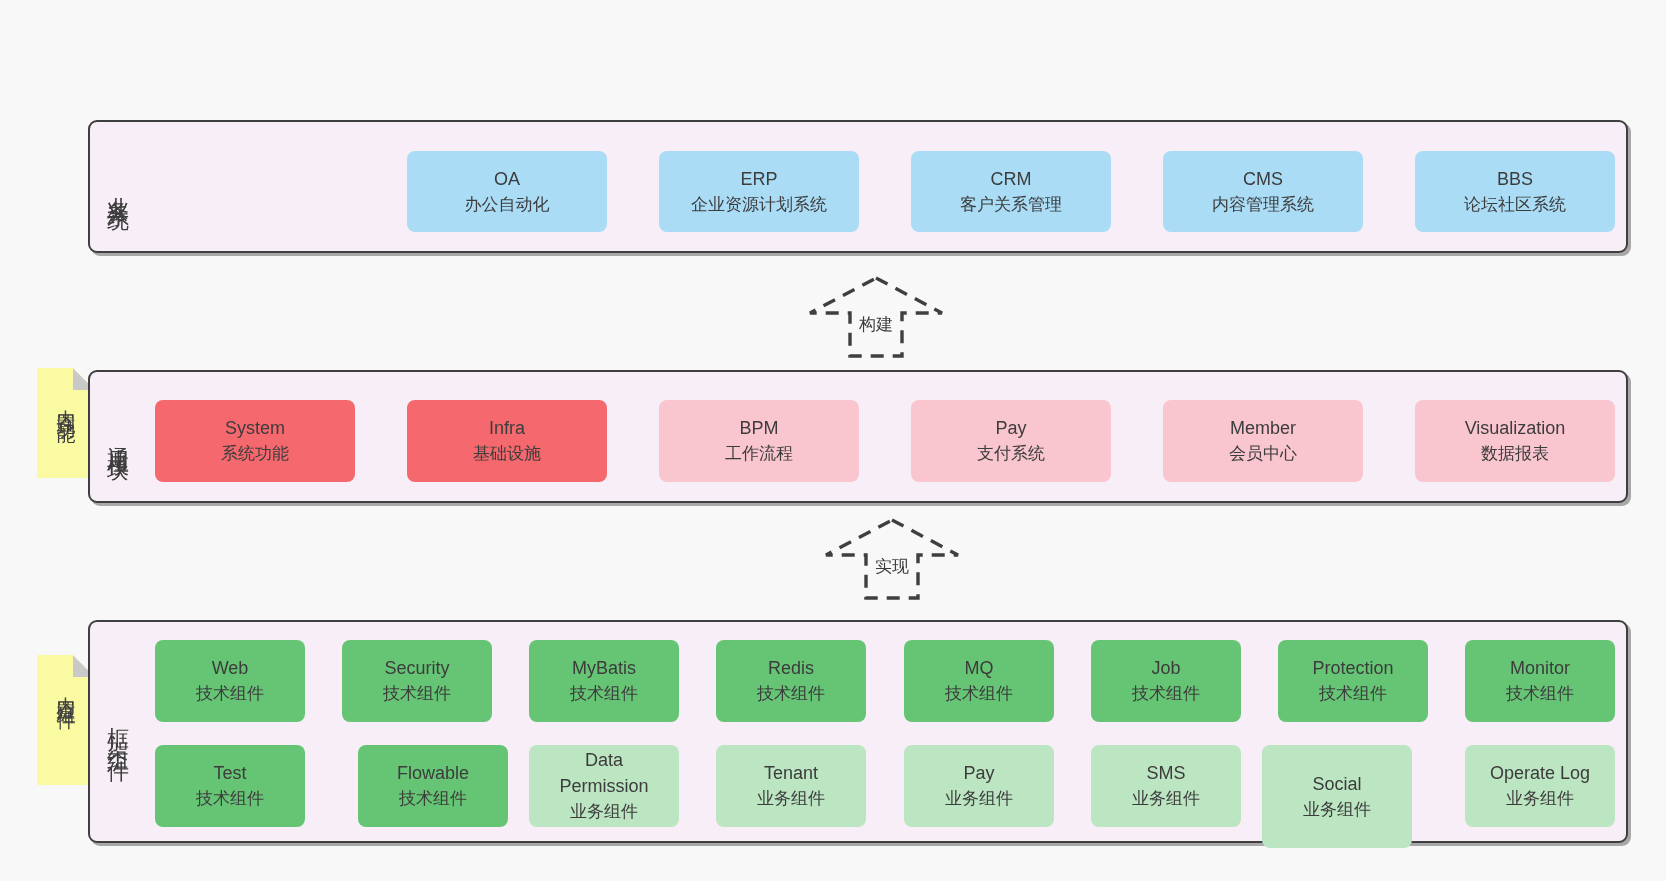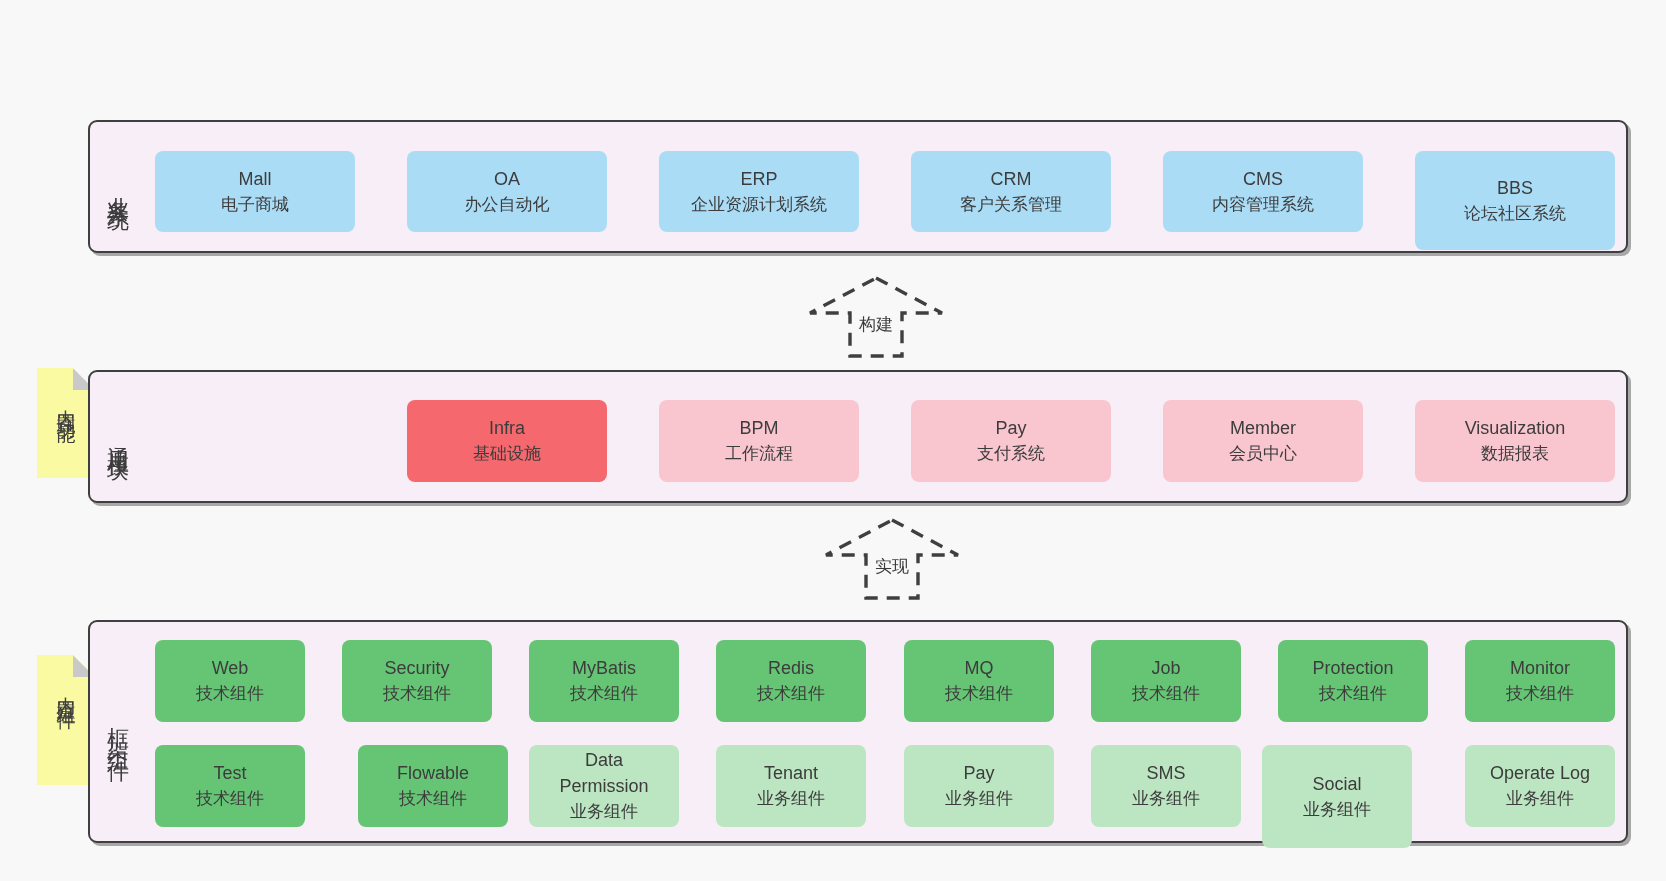--- a/index.html
+++ b/index.html
@@ -116,60 +116,60 @@
     font-family: "Liberation Sans", "DejaVu Sans", sans-serif;
   }
 </style>
 </head>
 <body>
 
 <section class="layer" style="top:120px;height:133px">
   <div class="layer-label-wrap">
     <span class="layer-label-text ls-sm">业务系统</span>
   </div>
-  <div class="box v-blue" style="left:65px;top:29px;width:200px;height:81px">
-    <div class="box-name">Mall</div>
-    <div class="box-desc">电子商城</div>
-  </div>
   <div class="box v-blue" style="left:317px;top:29px;width:200px;height:81px">
     <div class="box-name">OA</div>
     <div class="box-desc">办公自动化</div>
   </div>
   <div class="box v-blue" style="left:569px;top:29px;width:200px;height:81px">
     <div class="box-name">ERP</div>
     <div class="box-desc">企业资源计划系统</div>
   </div>
   <div class="box v-blue" style="left:821px;top:29px;width:200px;height:81px">
     <div class="box-name">CRM</div>
     <div class="box-desc">客户关系管理</div>
   </div>
   <div class="box v-blue" style="left:1073px;top:29px;width:200px;height:81px">
     <div class="box-name">CMS</div>
     <div class="box-desc">内容管理系统</div>
   </div>
-  <div class="box v-blue" style="left:1325px;top:29px;width:200px;height:99px">
+  <div class="box v-blue" style="left:1325px;top:29px;width:200px;height:81px">
     <div class="box-name">BBS</div>
     <div class="box-desc">论坛社区系统</div>
   </div>
 </section>
 
 <svg class="arrow" style="left:808px;top:276px" width="136" height="82" viewBox="0 0 136 82">
   <path d="M68 2 L134 37 L94 37 L94 80 L42 80 L42 37 L2 37 Z"></path>
   <text x="68" y="54" text-anchor="middle">构建</text>
 </svg>
 
 <div class="sticky" style="left:37px;top:368px;height:110px">
   <div class="fold"></div>
   <span class="sticky-text">内置功能</span>
 </div>
 
 <section class="layer" style="top:370px;height:133px">
   <div class="layer-label-wrap">
     <span class="layer-label-text ls-sm">通用模块</span>
   </div>
+  <div class="box v-red" style="left:65px;top:28px;width:200px;height:82px">
+    <div class="box-name">System</div>
+    <div class="box-desc">系统功能</div>
+  </div>
   <div class="box v-pink" style="left:569px;top:28px;width:200px;height:82px">
     <div class="box-name">BPM</div>
     <div class="box-desc">工作流程</div>
   </div>
   <div class="box v-red" style="left:317px;top:28px;width:200px;height:82px">
     <div class="box-name">Infra</div>
     <div class="box-desc">基础设施</div>
   </div>
   <div class="box v-pink" style="left:821px;top:28px;width:200px;height:82px">
     <div class="box-name">Pay</div>

